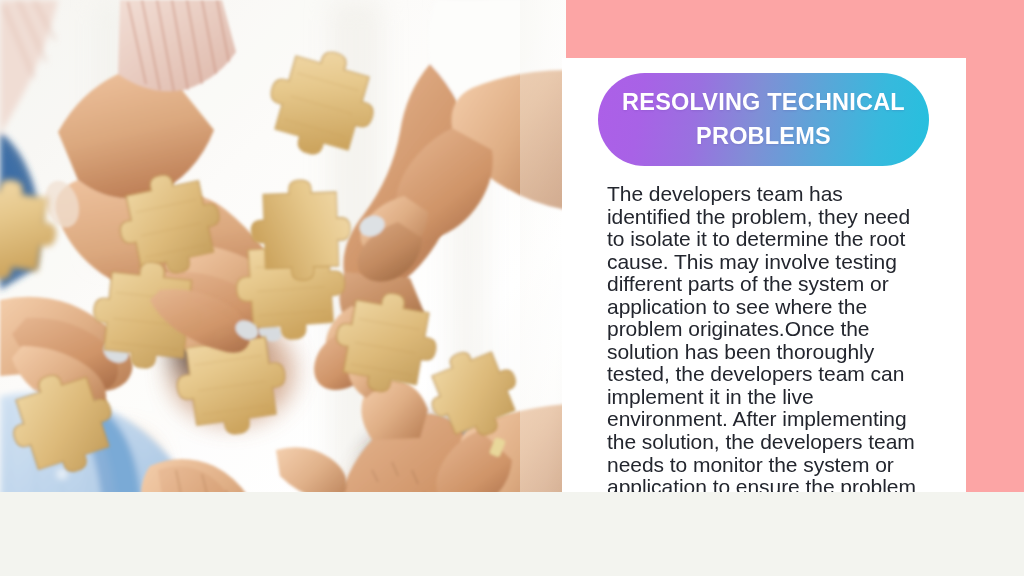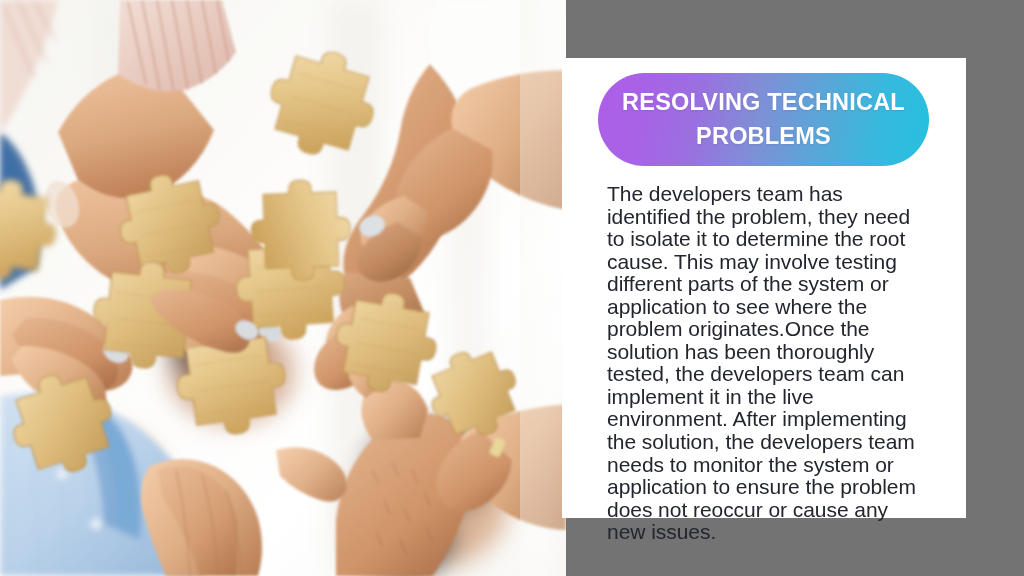--- a/index.html
+++ b/index.html
@@ -10,22 +10,22 @@
   body {
     width: 1024px;
     height: 576px;
     overflow: hidden;
     background: #f3f4ef;
     font-family: "Liberation Sans", sans-serif;
   }
   .slide {
     position: relative;
     width: 1024px;
-    height: 576px;
-    background: #737373;
+    height: 492px;
+    background: #fca5a5;
     overflow: hidden;
   }
 
   
   .photo {
     position: absolute;
     left: 0;
     top: 0;
     width: 566px;
     height: 576px;

